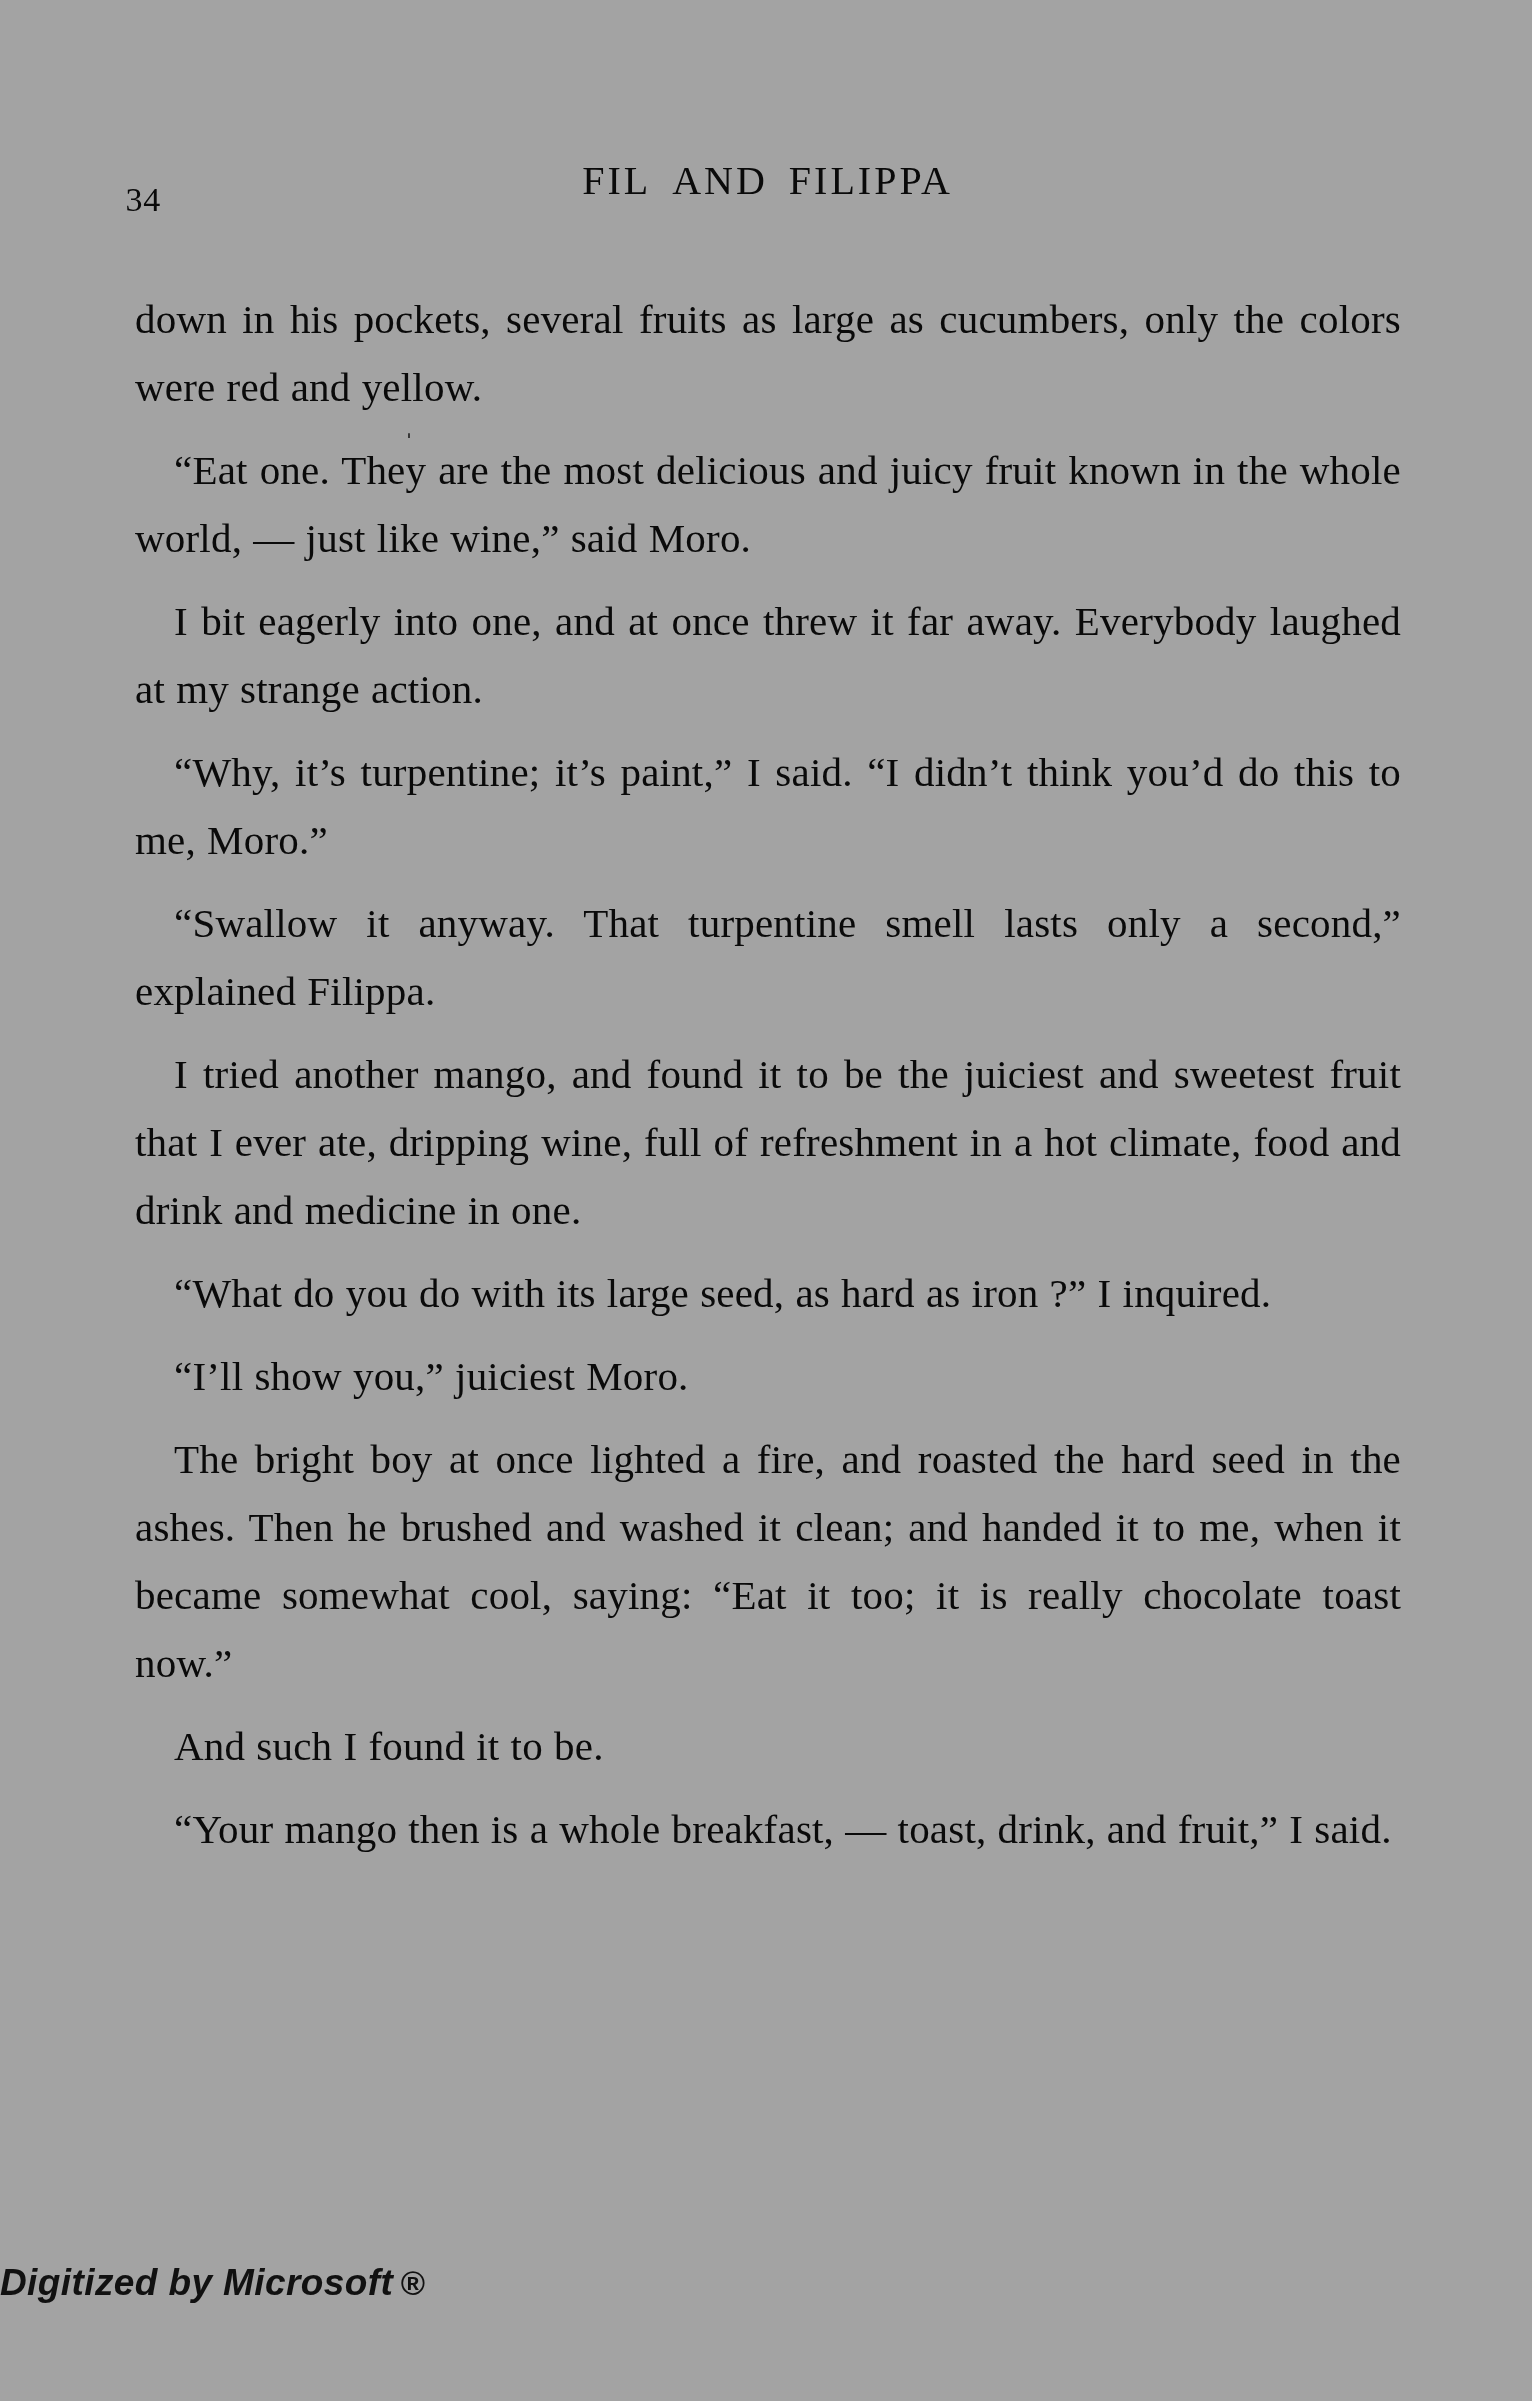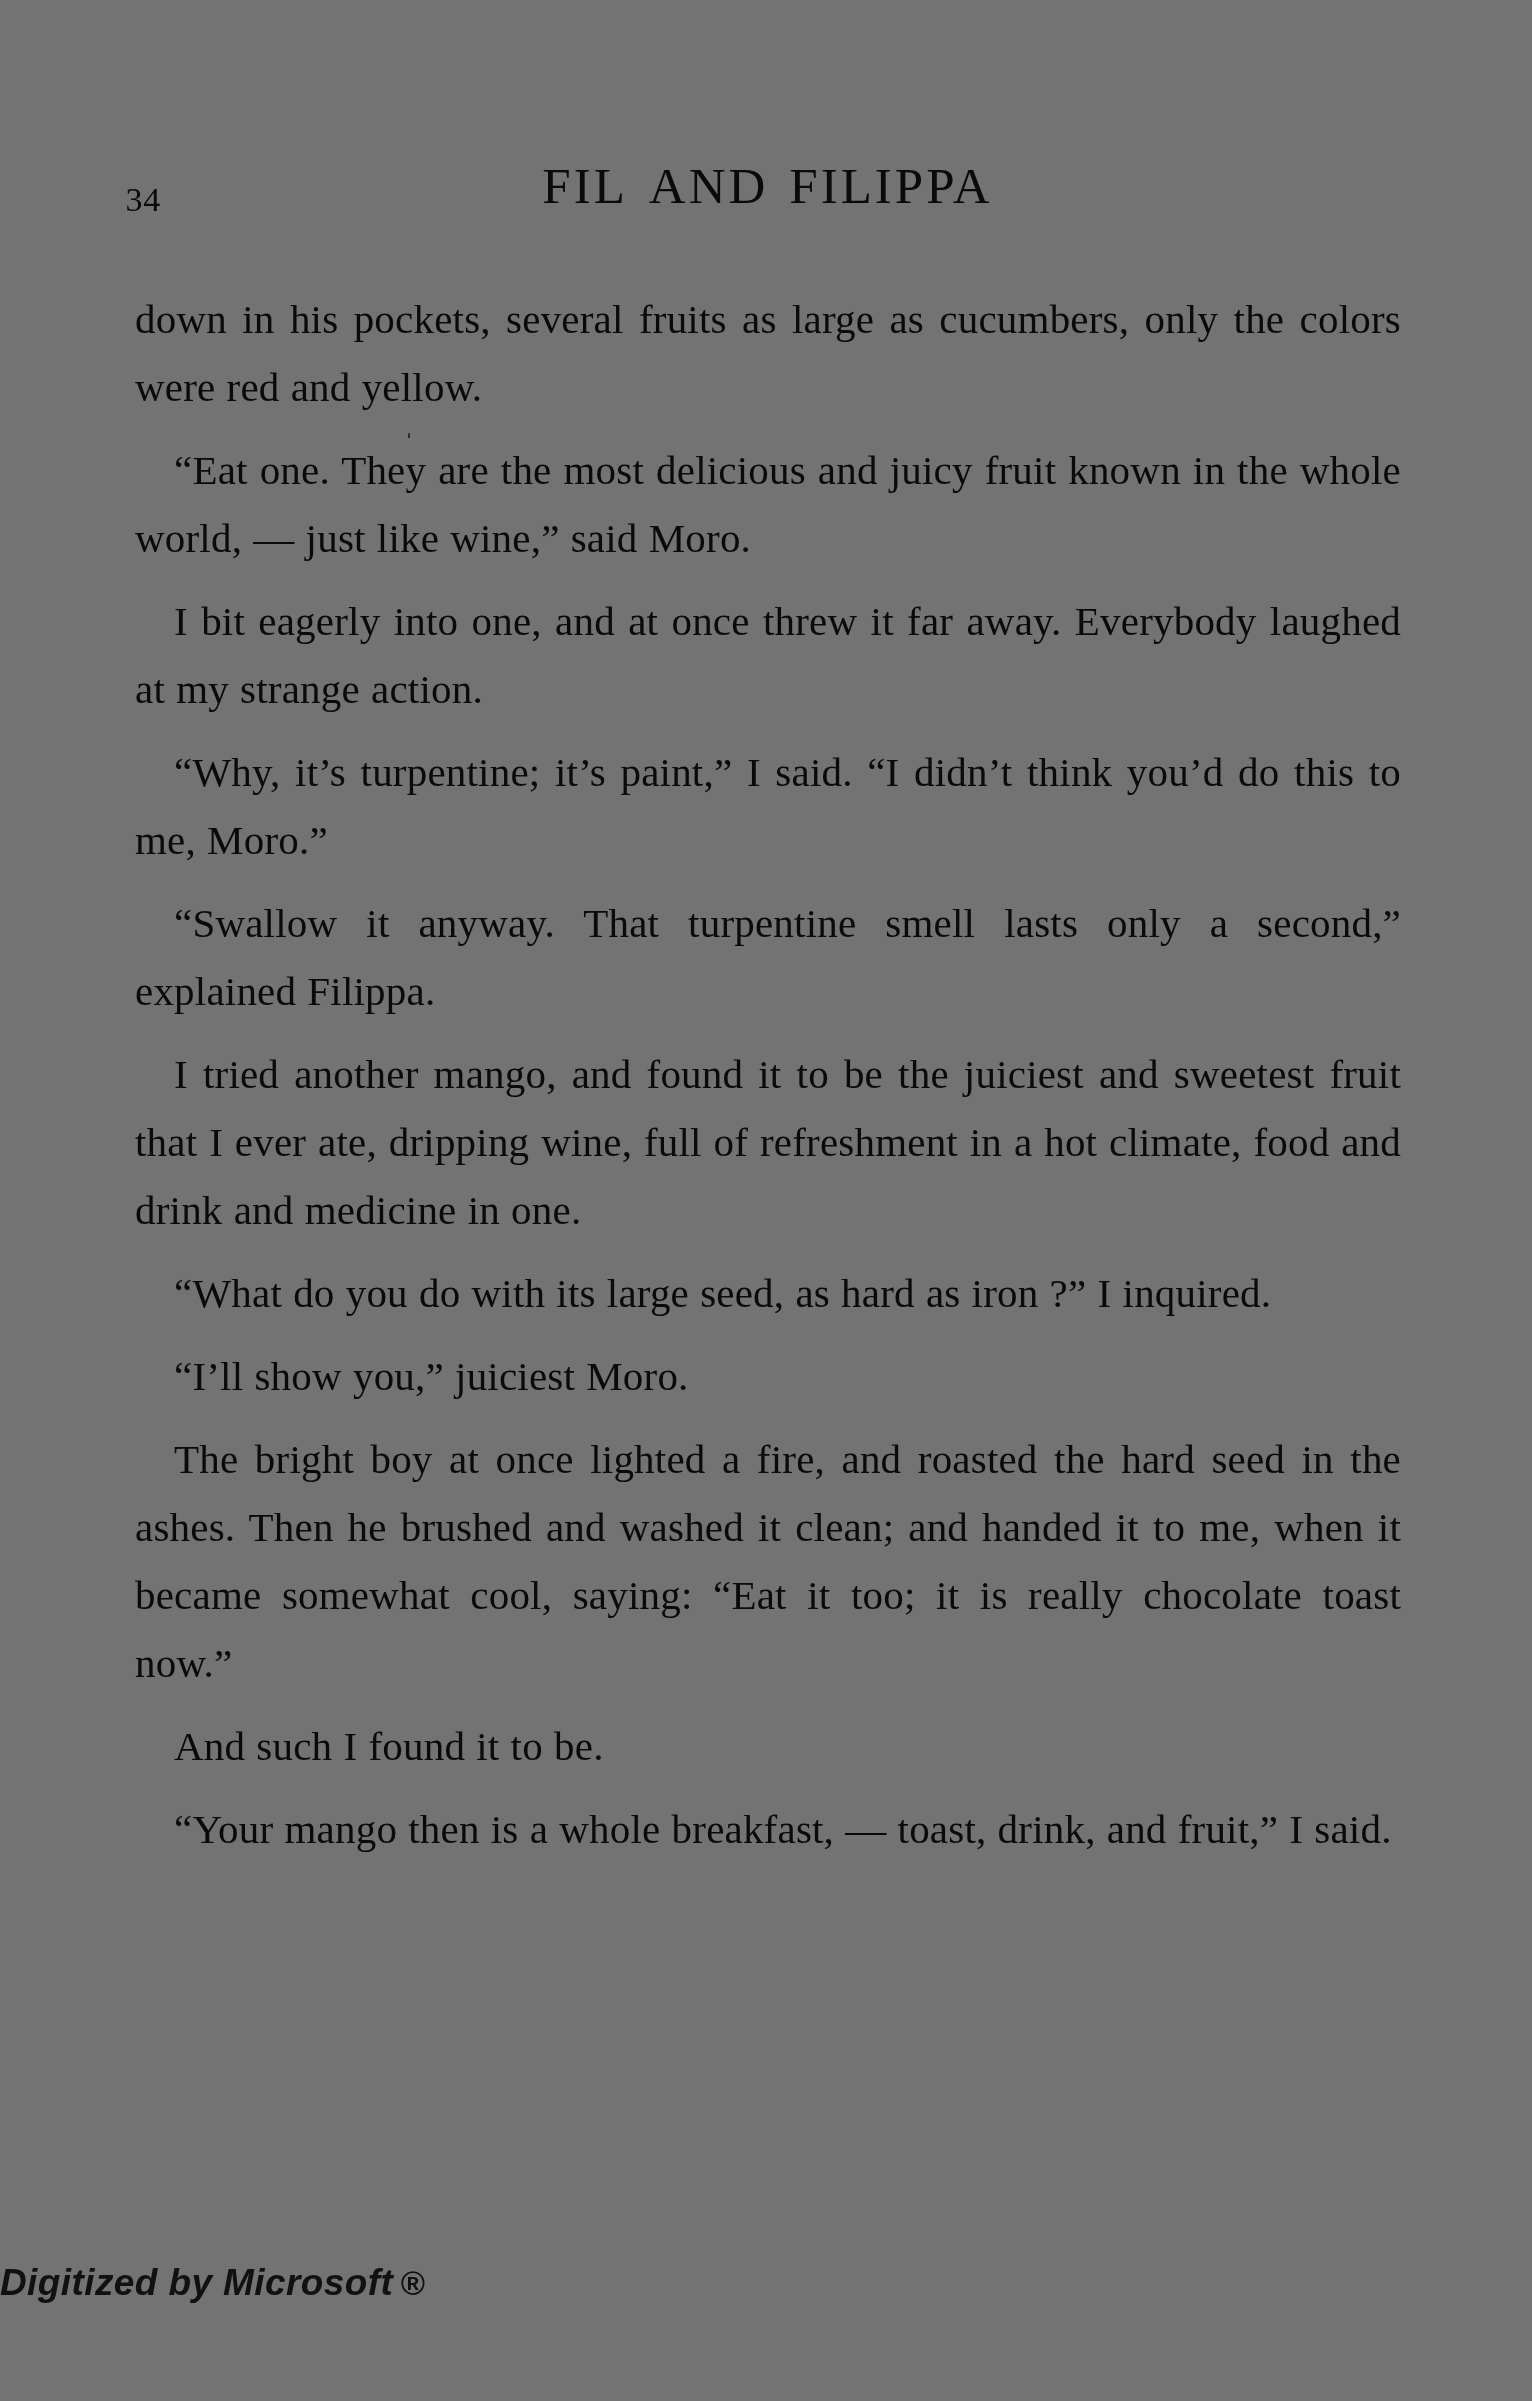--- a/index.html
+++ b/index.html
@@ -13,21 +13,21 @@
     font-family: "Liberation Serif", serif;
     color: #0a0a0a;
     position: relative;
     overflow: hidden;
   }
   .page {
     position: absolute;
     left: 0; top: 0;
     width: 1533px;
     height: 2401px;
-    background: #737373;
+    background: #a3a3a3;
   }
   .header {
     position: absolute;
     left: 112px;
     top: 157px;
     width: 1311px;
     height: 60px;
   }
   .folio {
     position: absolute;
@@ -36,21 +36,21 @@
     font-size: 34px;
     letter-spacing: 0.7px;
     font-family: "Liberation Serif", serif;
   }
   .running-head {
     position: absolute;
     left: 0;
     top: 0;
     width: 1311px;
     text-align: center;
-    font-size: 51px;
+    font-size: 40px;
     letter-spacing: 3px;
     font-family: "Liberation Serif", serif;
   }
   .running-head .word {
     margin: 0 10.5px;
   }
   .body-col {
     position: absolute;
     left: 120px;
     top: 270px;

